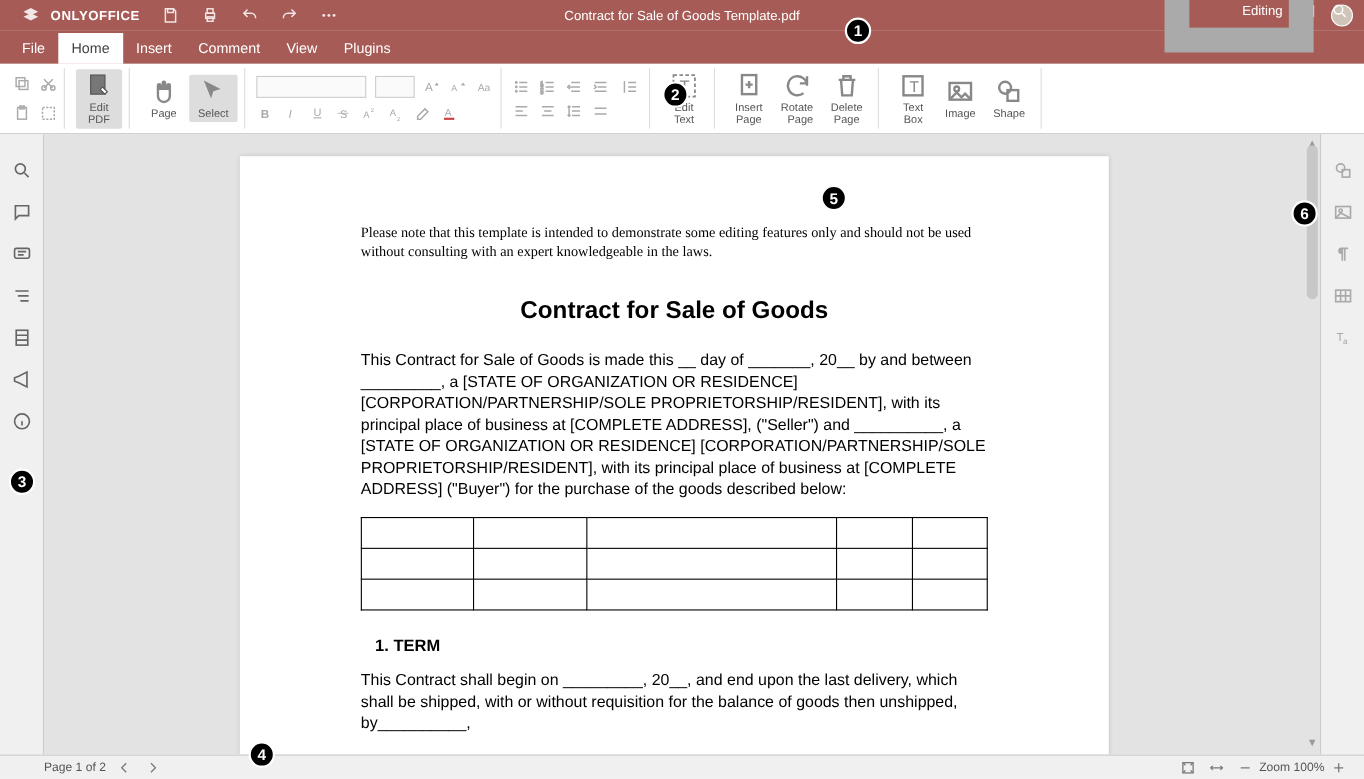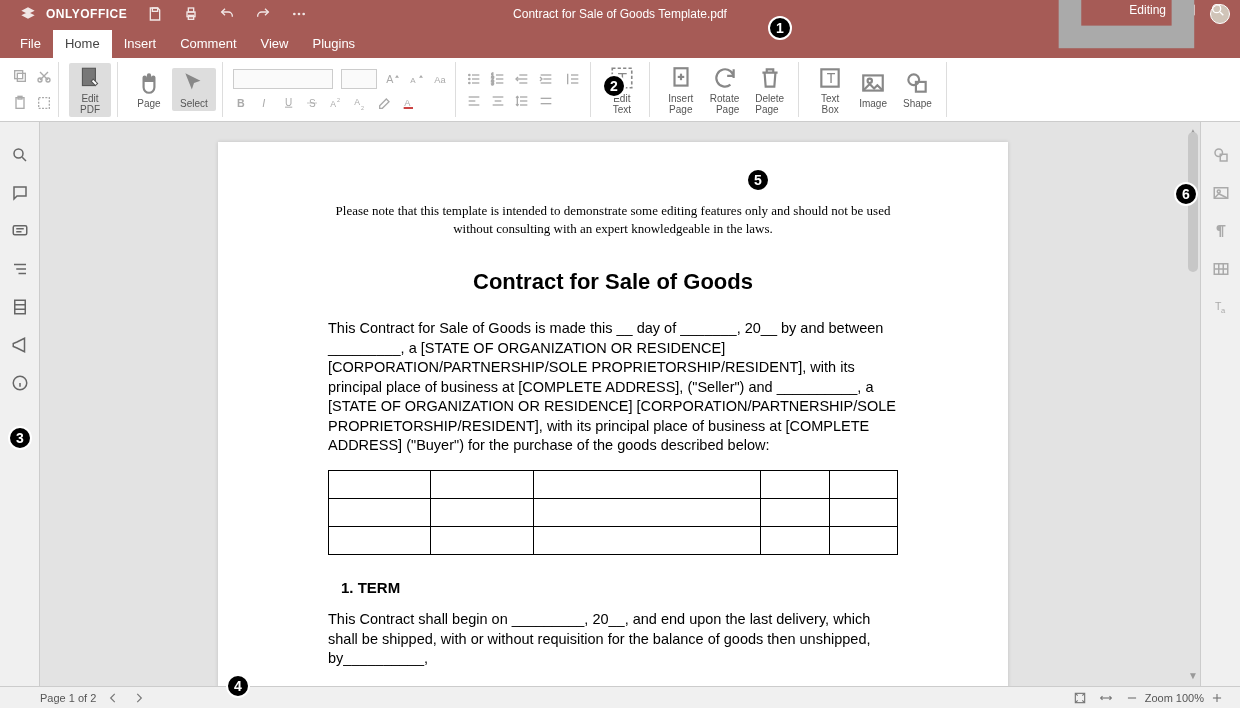--- a/index.html
+++ b/index.html
@@ -44,21 +44,21 @@
 
 .rightstrip { position:absolute; right:0; top:122px; width:40px; bottom:22px; background:#f0f0f0; border-left:1px solid #ccc; display:flex; flex-direction:column; align-items:center; gap:20px; padding-top:24px; }
 .rightstrip .lic { width:18px; height:18px; color:#aaa; }
 
 
 .canvas { position:absolute; left:40px; right:40px; top:122px; bottom:22px; background:#e3e3e3; overflow:hidden; }
 .scroll-v { position:absolute; right:2px; top:6px; width:10px; bottom:6px; background:#e3e3e3; }
 .scroll-v .thumb { position:absolute; left:0; right:0; top:4px; height:140px; background:#c7c7c7; border-radius:5px; }
 .scroll-v .arrow { position:absolute; left:0; right:0; height:12px; color:#999; font-size:10px; text-align:center; }
 .page { position:absolute; left:178px; top:20px; width:790px; height:900px; background:#fff; box-shadow:0 0 4px rgba(0,0,0,.15); padding:60px 110px 40px; }
-.page .notice { font-family:"Times New Roman",serif; font-size:13px; text-align:center; margin-bottom:32px; }
+.page .notice { font-family:"Times New Roman",serif; font-size:13px; text-align:left; margin-bottom:32px; }
 .page h1 { font-family:Arial; font-size:22px; font-weight:bold; text-align:center; margin-bottom:24px; }
 .page p { font-size:14.5px; line-height:1.35; margin-bottom:14px; }
 .page table { width:100%; border-collapse:collapse; margin:10px 0 24px; font-size:14px; }
 .page th,.page td { border:1px solid #000; padding:4px 8px; text-align:left; height:28px; }
 .page th { font-weight:bold; }
 .page h2 { font-size:15px; font-weight:bold; margin:6px 13px 14px; }
 
 
 .status { position:absolute; left:0; right:0; bottom:0; height:22px; background:#f0f0f0; border-top:1px solid #ccc; display:flex; align-items:center; font-size:11px; color:#555; padding:0 10px; }
 .status .sflex { flex:1; }
@@ -332,21 +332,21 @@
           <span class="ic"><svg viewBox="0 0 24 24" fill="none" stroke="#888" stroke-width="2">
               <path d="M20 12a8 8 0 10-3 6.2M20 4v6h-6"></path>
             </svg></span>
           <span style="text-align:right;white-space:pre">Rotate
 Page</span>
         </div>
     <div class="rcol big">
           <span class="ic"><svg viewBox="0 0 24 24" fill="none" stroke="#888" stroke-width="2">
               <path d="M5 7h14M9 7V4h6v3M7 7l1 13h8l1-13"></path>
             </svg></span>
-          <span style="text-align:left;white-space:pre">Delete
+          <span style="text-align:center;white-space:pre">Delete
 Page</span>
         </div>
     </div>
   </div>
   <div class="rgroup">
     <div style="display:flex">
     <div class="rcol big">
           <span class="ic"><svg viewBox="0 0 24 24" fill="none" stroke="#888" stroke-width="2">
               <rect x="4" y="4" width="16" height="16"></rect>
               <text x="9" y="17" font-size="13" fill="#888" stroke="none">T</text>

